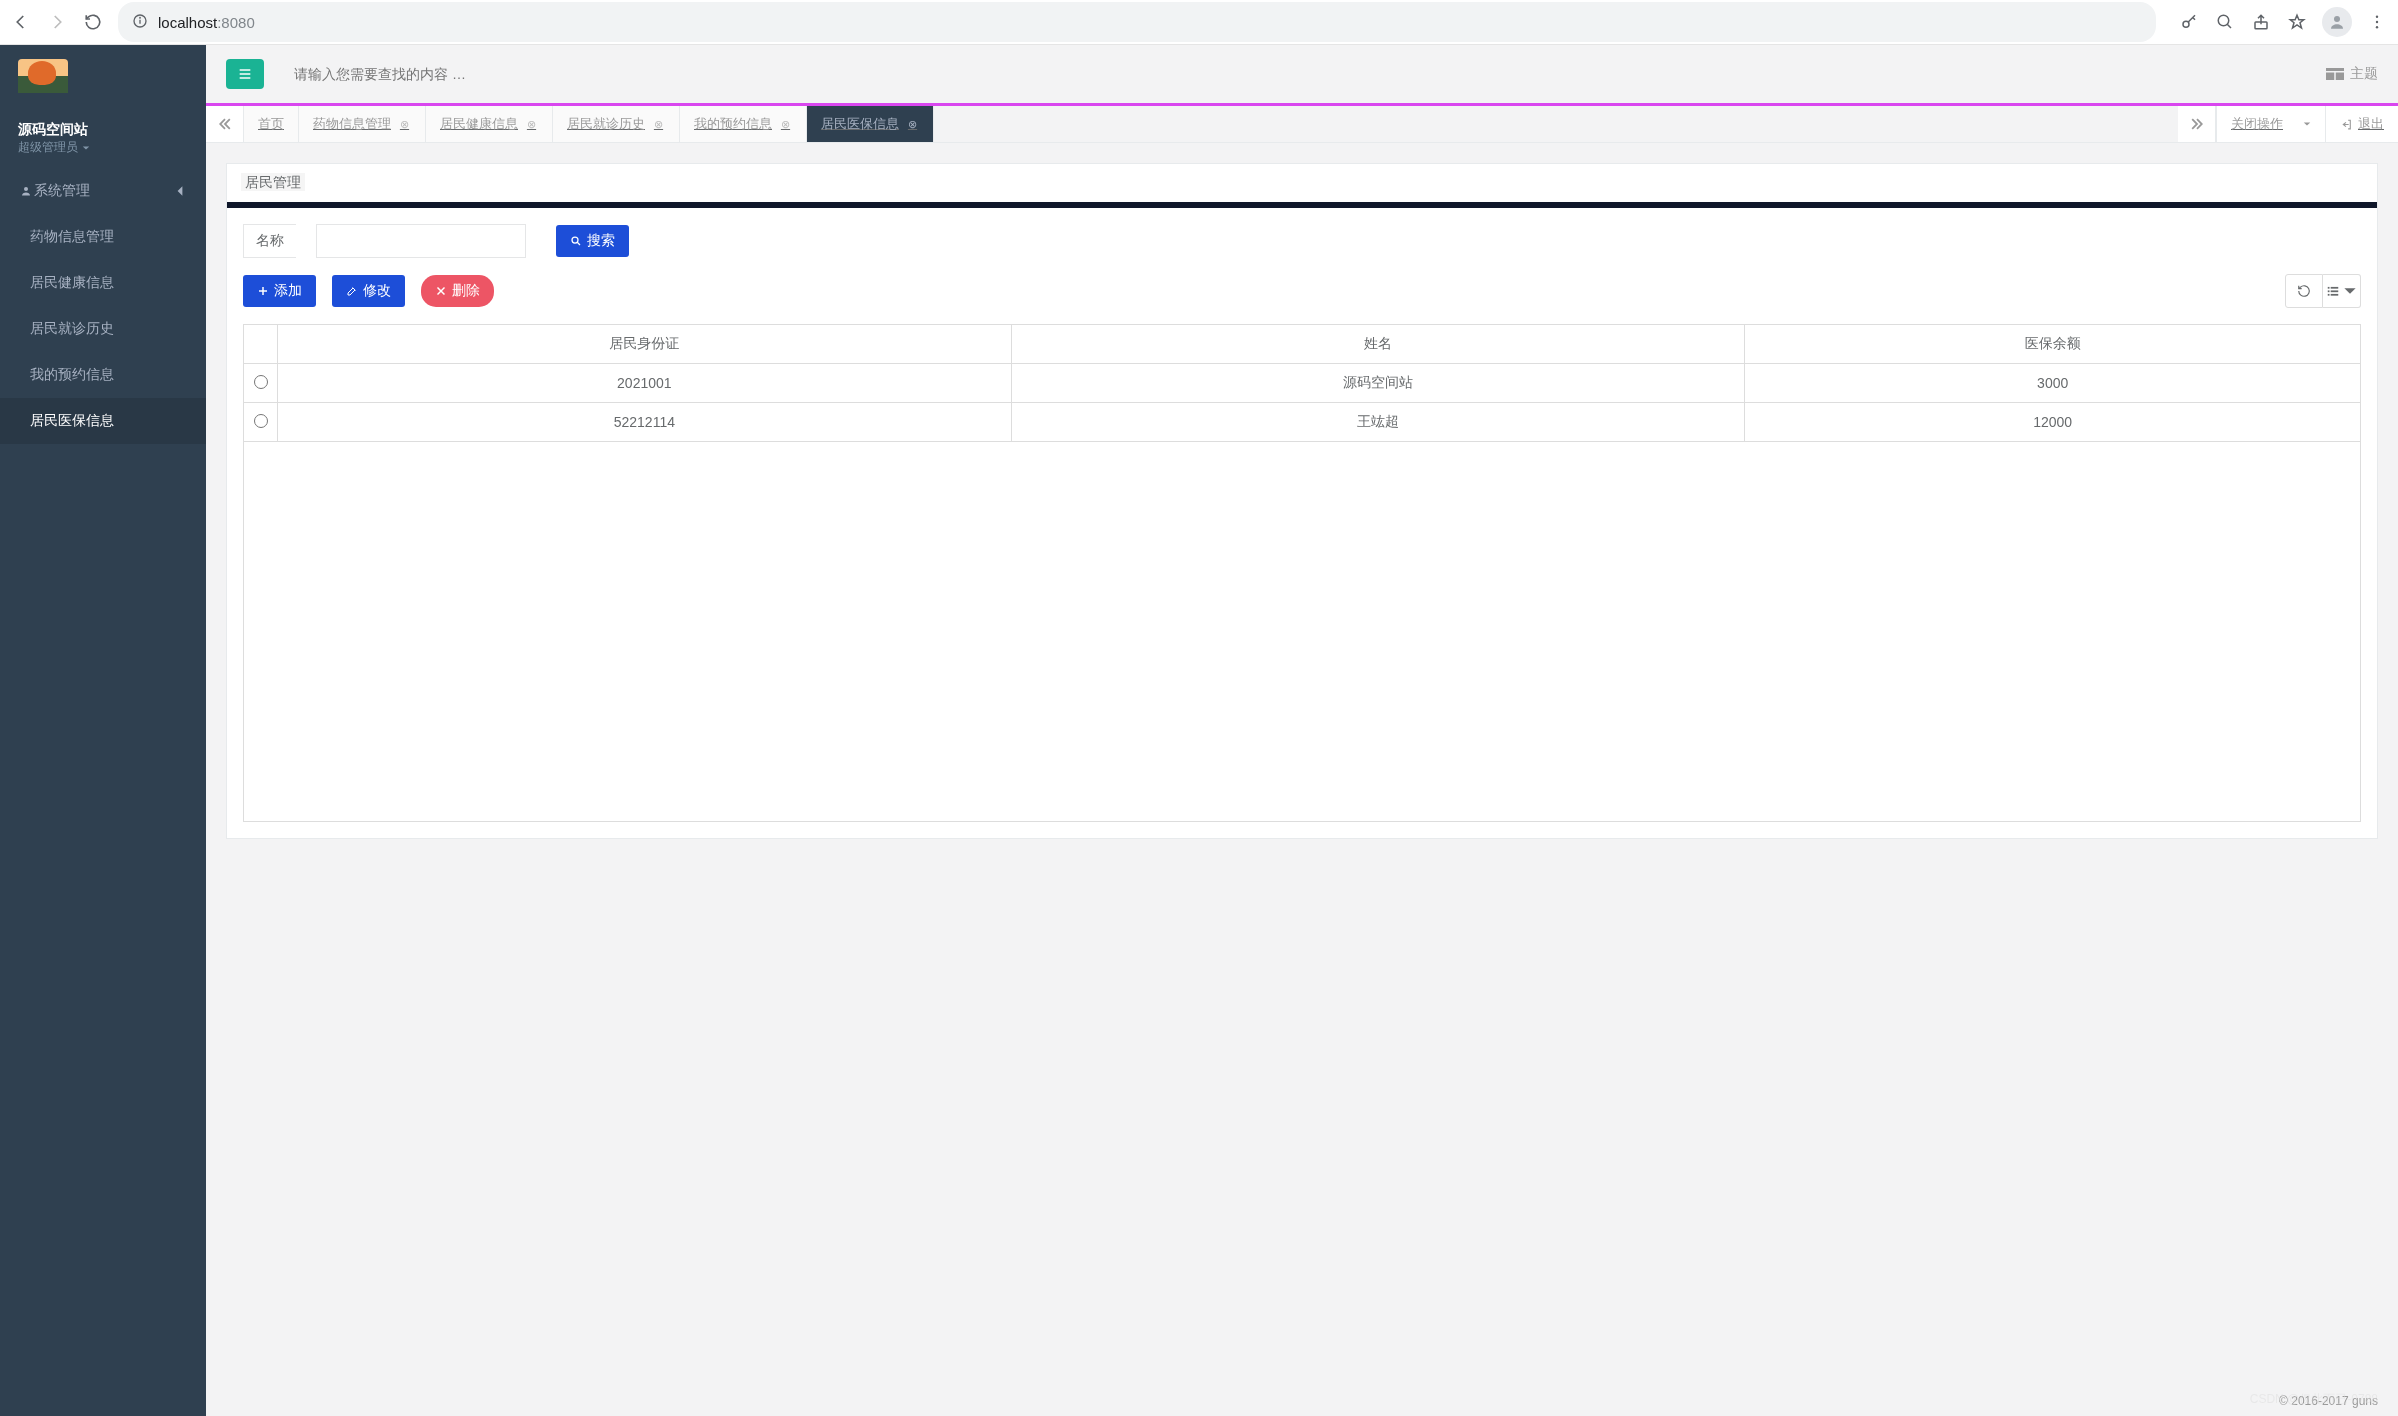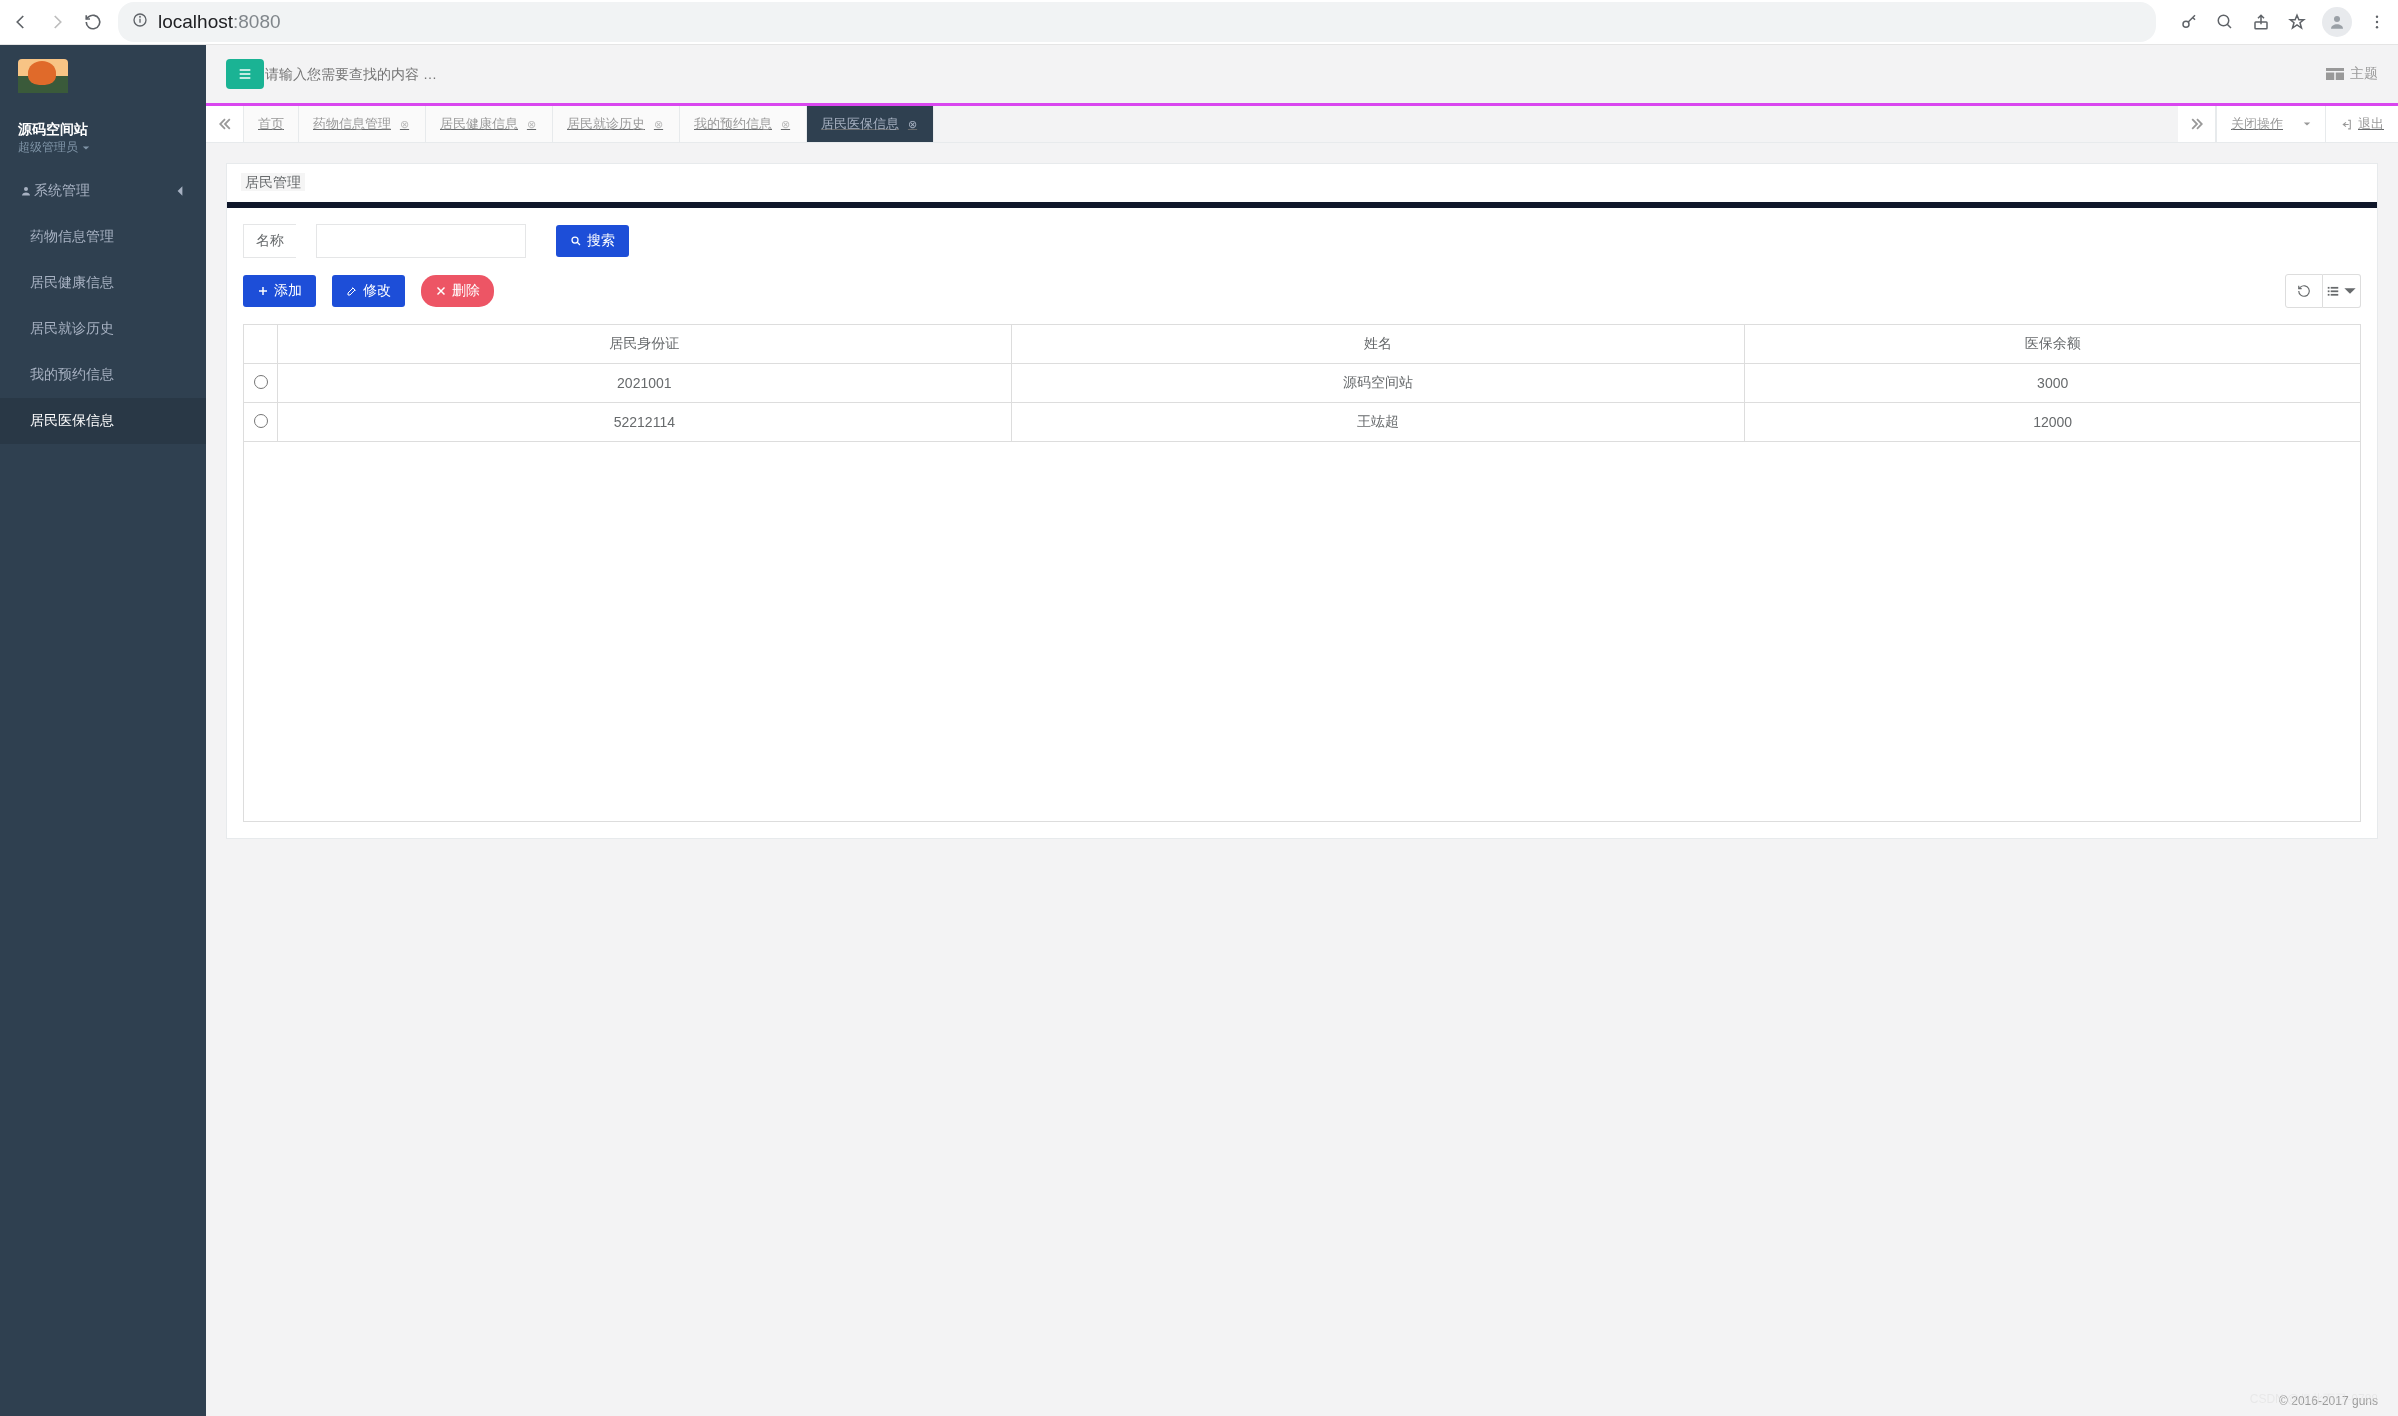--- a/index.html
+++ b/index.html
@@ -3,21 +3,21 @@
   <meta charset="utf-8">
   <style>
     * { margin: 0; padding: 0; box-sizing: border-box; }
     body { font-family: -apple-system, "Helvetica Neue", Arial, sans-serif; font-size: 14px; color: #676a6c; background: #fff; }
 
     
     .browser-chrome { height: 45px; background: #fff; display: flex; align-items: center; padding: 0 10px; gap: 14px; border-bottom: 1px solid #e5e5e5; }
     .chrome-btn { width: 22px; height: 22px; display: flex; align-items: center; justify-content: center; color: #5f6368; cursor: pointer; }
     .chrome-btn.disabled { color: #bdbdbd; }
     .chrome-btn svg { width: 18px; height: 18px; }
-    .addr-bar { flex: 1; height: 40px; background: #f1f3f4; border-radius: 16px; display: flex; align-items: center; padding: 0 14px; font-size: 19px; color: #202124; margin-right: 8px; }
+    .addr-bar { flex: 1; height: 40px; background: #f1f3f4; border-radius: 16px; display: flex; align-items: center; padding: 0 14px; font-size: 15px; color: #202124; margin-right: 8px; }
     .addr-bar .info-icon { margin-right: 10px; color: #5f6368; }
     .addr-host { color: #202124; }
     .addr-port { color: #80868b; }
     .chrome-right { display: flex; align-items: center; gap: 14px; color: #5f6368; }
     .avatar-circle { width: 30px; height: 30px; border-radius: 50%; background: #e8eaed; display: flex; align-items: center; justify-content: center; }
 
     
     .app { display: flex; height: calc(100vh - 45px); }
 
     
@@ -32,21 +32,21 @@
     .nav-item { justify-content: space-between; }
     .nav-item-left { display:flex; align-items:center; gap:2px;font-family:Liberation Serif, serif; }
     .nav-sub { padding-left: 30px; }
     .nav-sub.active { background: #293846; color: #fff; }
     .nav-item svg, .nav-sub svg { width: 12px; height: 12px; }
 
     
     .main { flex: 1; display: flex; flex-direction: column; background: #f3f3f4; min-width: 0; position: relative; }
 
     
-    .topbar { height: 58px; background: #f3f3f4; display: flex; align-items: center; padding: 0 20px; gap: 1px; }
+    .topbar { height: 58px; background: #f3f3f4; display: flex; align-items: center; padding: 0 20px; gap: 30px; }
     .hamburger { width: 38px; height: 30px; background: #1ab394; border-radius: 4px; display: flex; align-items: center; justify-content: center; cursor:pointer; }
     .hamburger svg { width: 16px; height: 16px; stroke: #fff; }
     .top-search { flex:1; border:none; background:transparent; font-size:14px; color:#999; outline:none; }
     .theme-toggle { display:flex; align-items:center; gap:6px; color:#999; cursor:pointer; }
     .theme-toggle svg { width:18px; height:14px; }
 
     
     .tabs-bar { height: 40px; background: #f3f3f4; border-top: 3px solid #d946ef; border-bottom: 1px solid #e7eaec; display: flex; align-items: stretch; text-decoration: underline; }
     .tab-nav-btn { width: 38px; display:flex; align-items:center; justify-content:center; color:#999; border-right:1px solid #e7eaec; cursor:pointer; background:#fff; }
     .tab-nav-btn svg { width:12px; height:12px; }

